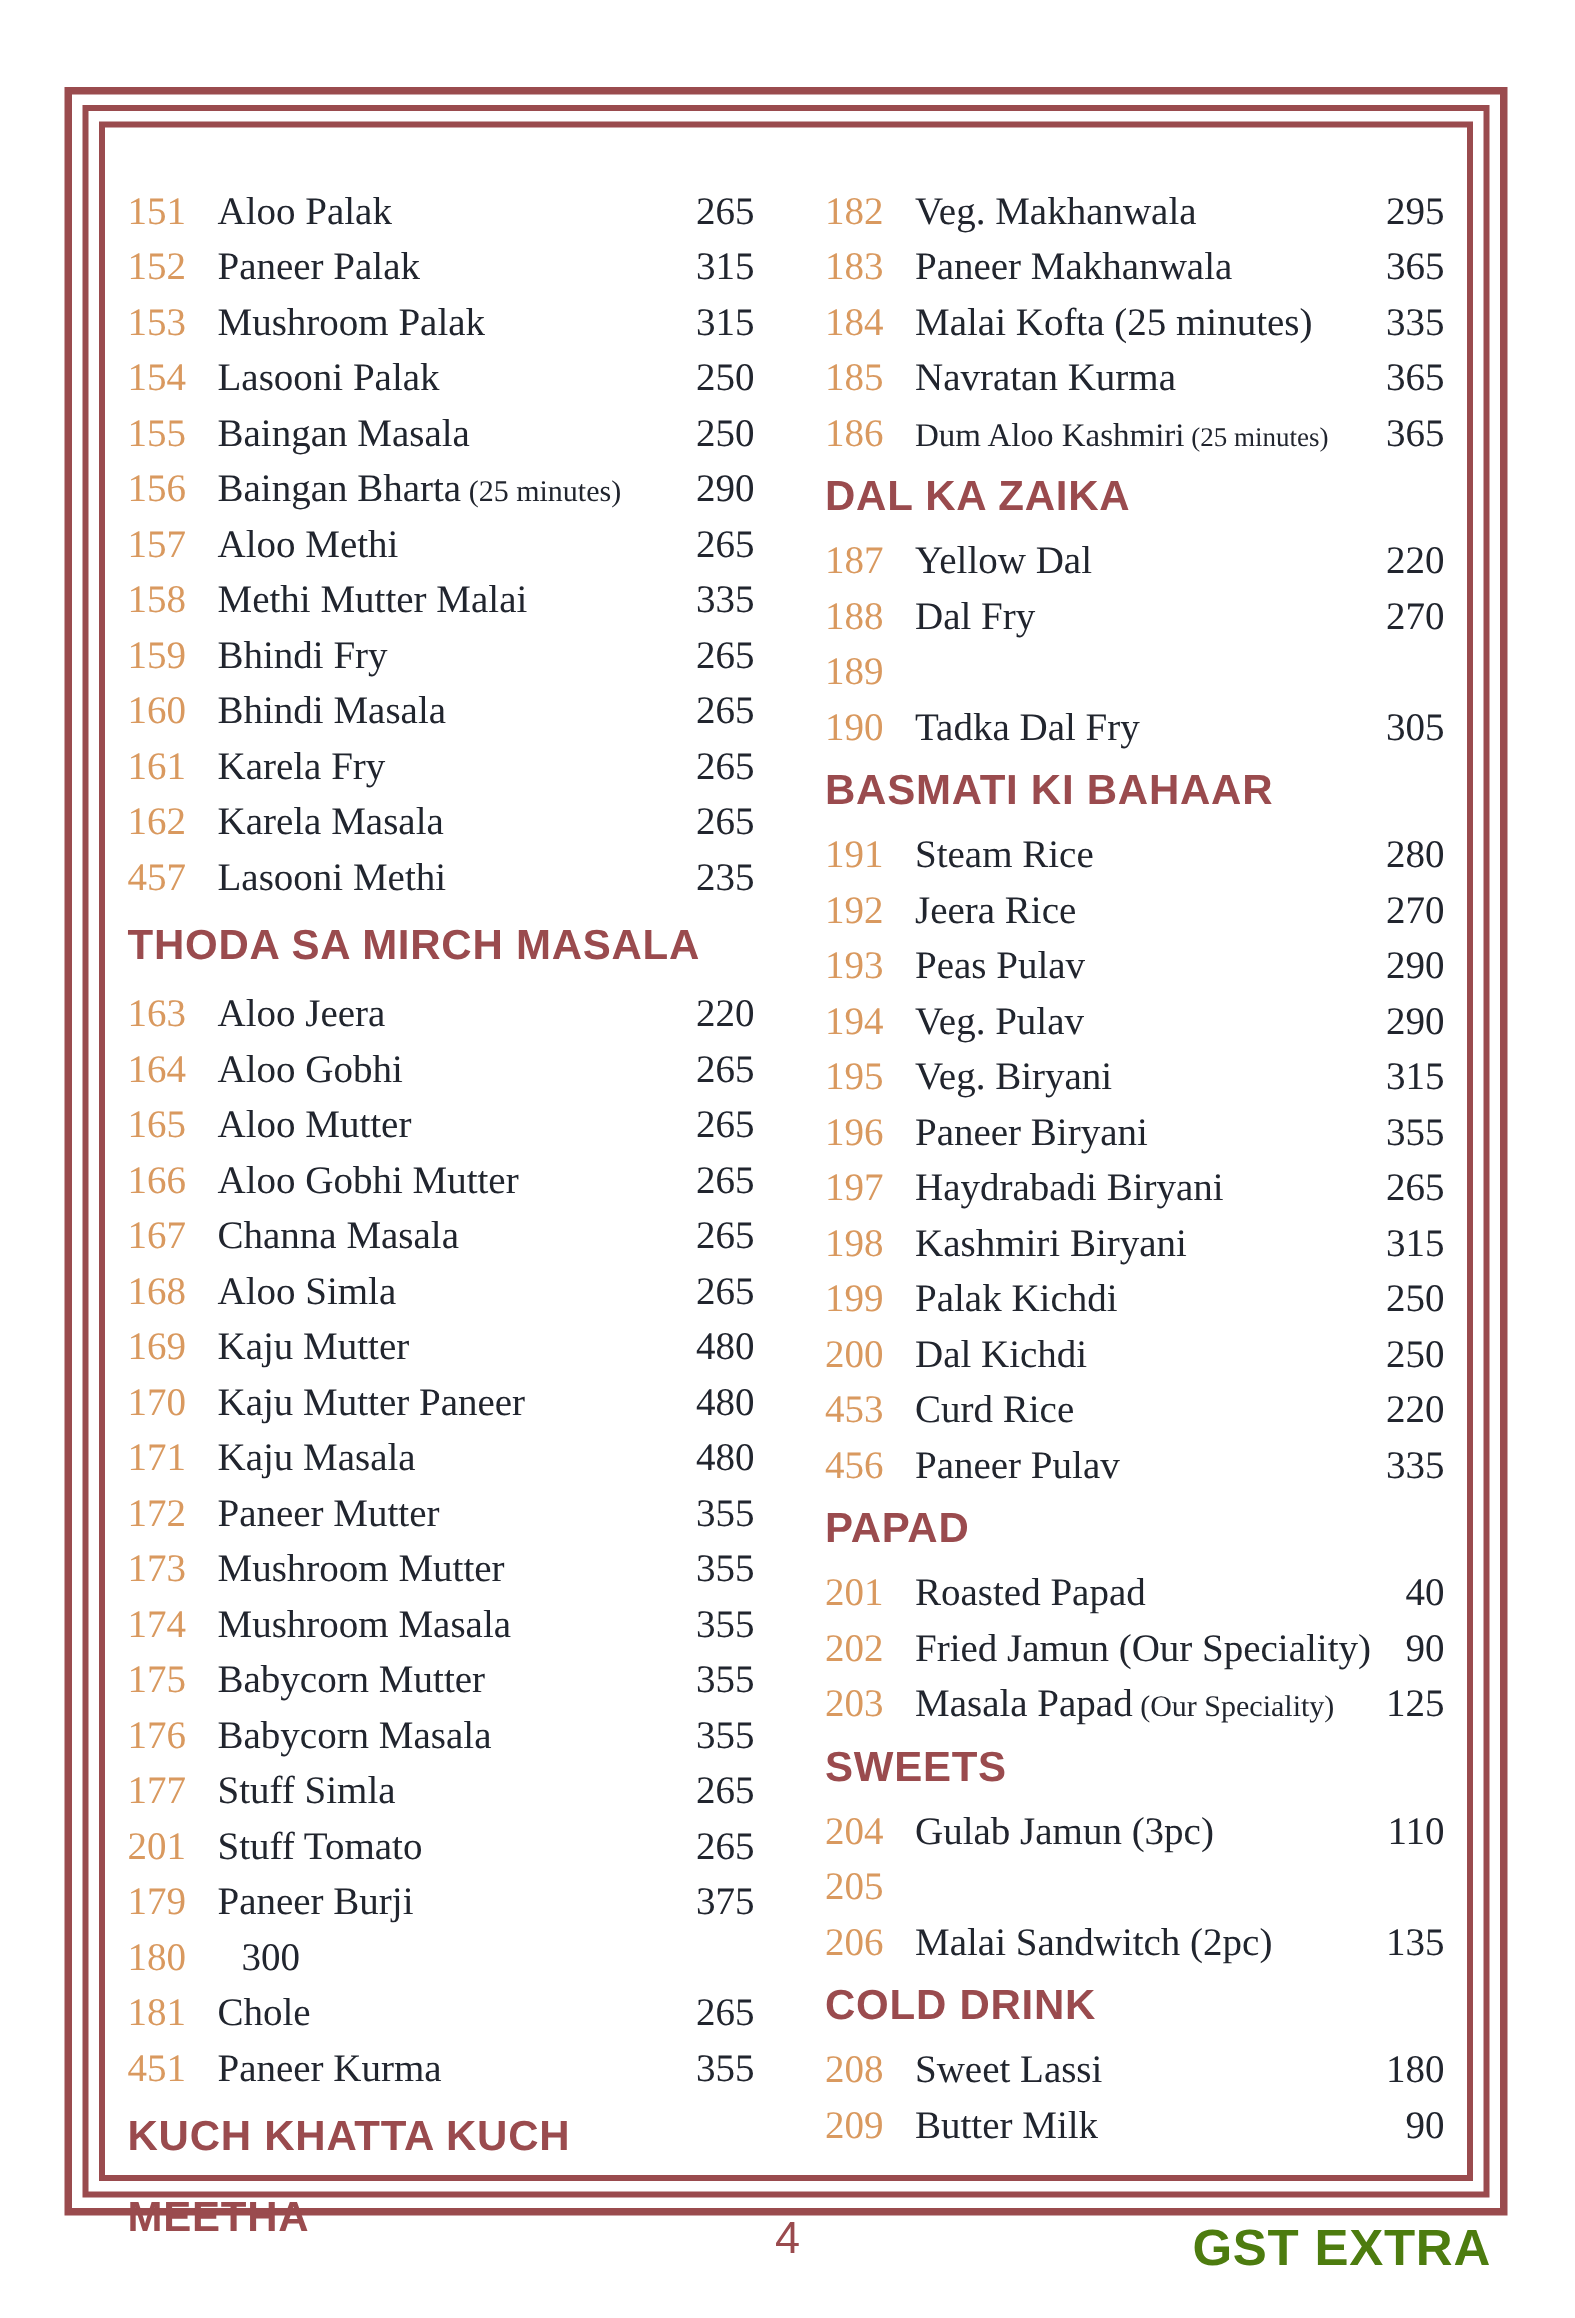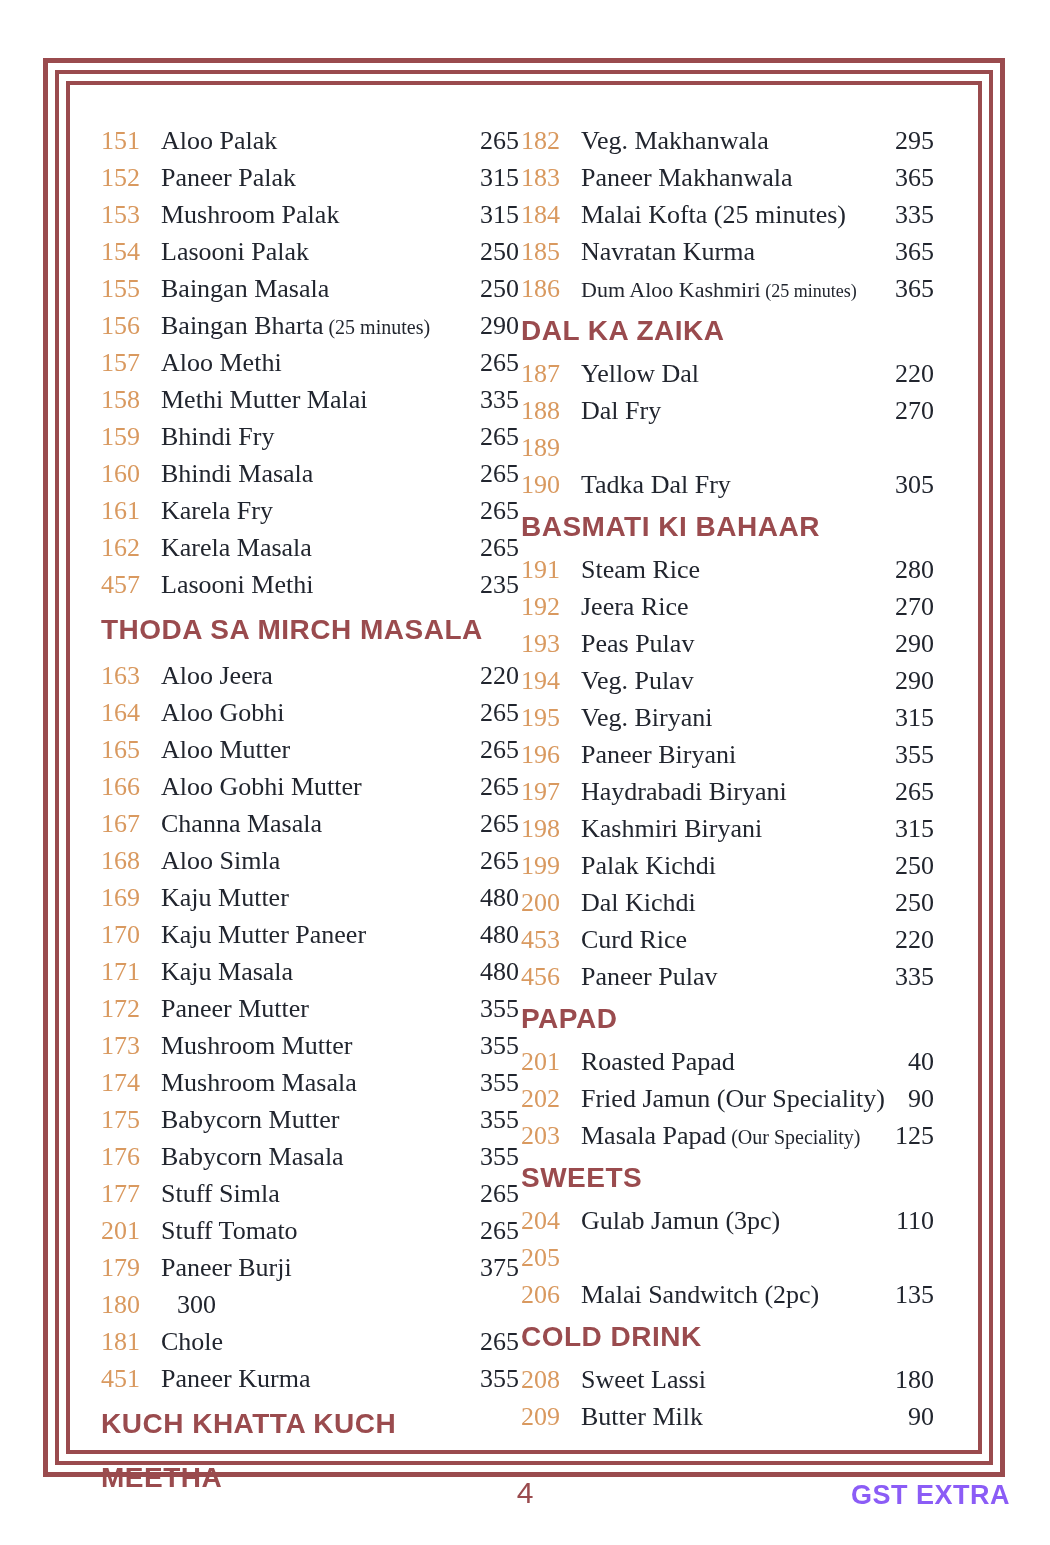--- a/index.html
+++ b/index.html
@@ -14,22 +14,22 @@
   
   .frame-outer {
     position: absolute; left: 43px; top: 58px;
     width: 952px; height: 1409px;
     border: 5px solid #9a4b4e;
   }
   .frame-mid { position: absolute; inset: 7px; border: 4px solid #9a4b4e; }
   .frame-inner { position: absolute; inset: 7px; border: 4px solid #9a4b4e; }
 
   .col { position: absolute; top: 122px; }
-  .col-left  { left: 101px;  width: 418px; }
-  .col-right { left: 521px; width: 413px; }
+  .col-left  { left: 85px;  width: 418px; }
+  .col-right { left: 550px; width: 413px; }
 
   .row {
     display: flex; align-items: baseline;
     height: 37px; line-height: 37px;
     font-size: 26px; white-space: nowrap;
   }
   .num {
     flex: none; width: 48px; margin-right: 12px;
     color: #d9995f;
   }
@@ -49,24 +49,24 @@
   .h-left  { height: 54px; line-height: 54px; }
   .h-right { height: 48px; line-height: 48px; }
 
   .footer-page-num {
     position: absolute; left: 0; top: 1476px; width: 1050px;
     text-align: center;
     font-family: "Liberation Sans", "DejaVu Sans", sans-serif;
     font-size: 30px; color: #9a4b4e;
   }
   .footer-gst {
-    position: absolute; right: 40px; top: 1480px;
+    position: absolute; right: 56px; top: 1480px;
     font-family: "Liberation Sans", "DejaVu Sans", sans-serif;
-    font-weight: 700; font-size: 27px; letter-spacing: 0.5px;
-    color: #8b5cf6;
+    font-weight: 700; font-size: 34px; letter-spacing: 0.5px;
+    color: #4d7c0f;
   }
 </style>
 </head>
 <body>
 
 <div class="frame-outer">
   <div class="frame-mid">
     <div class="frame-inner"></div>
   </div>
 </div>

